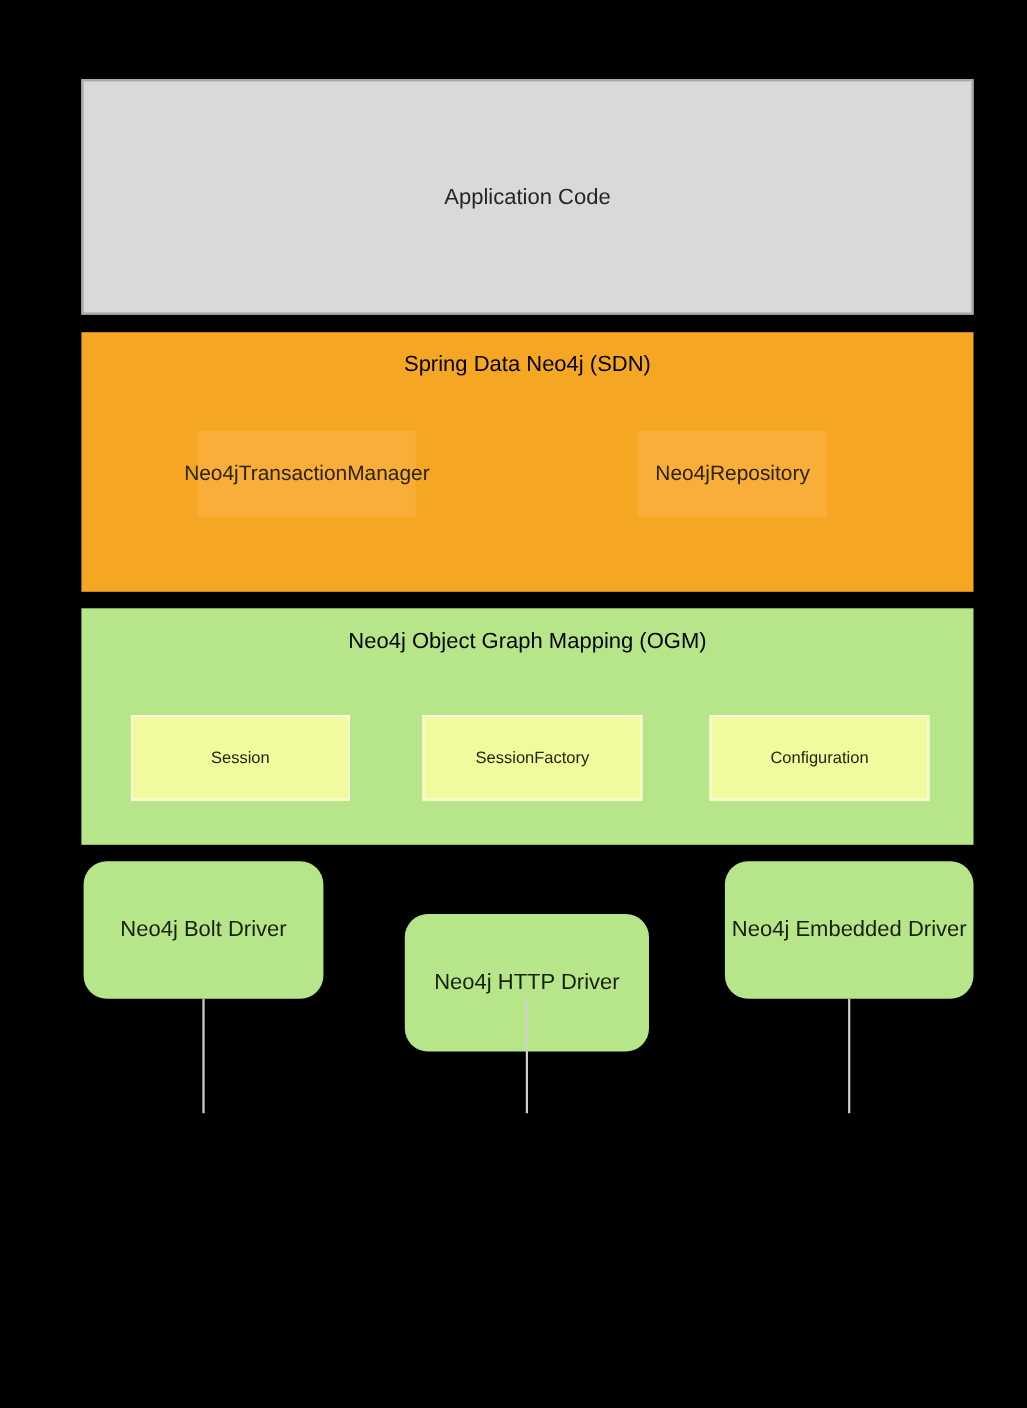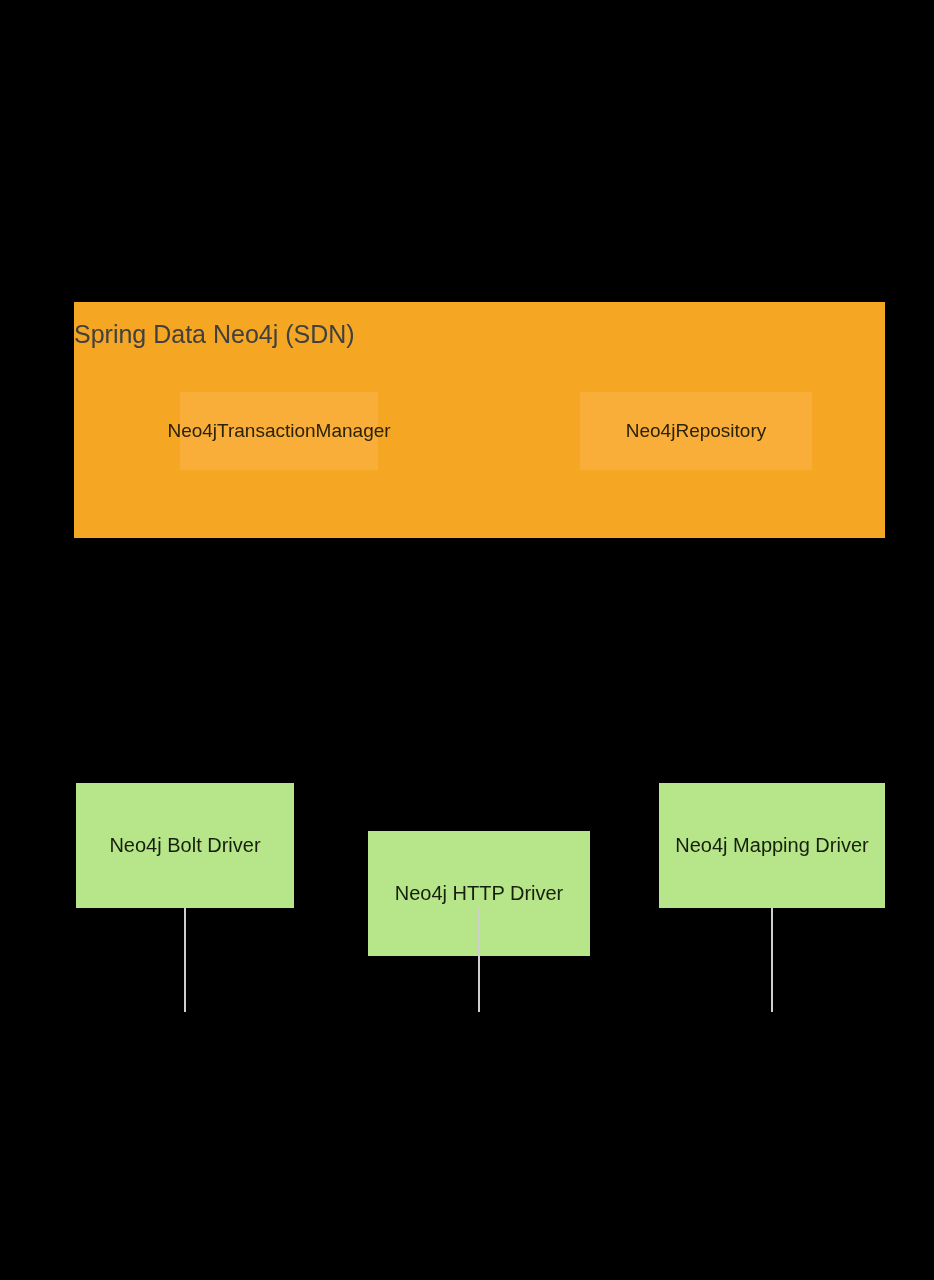--- a/index.html
+++ b/index.html
@@ -31,23 +31,23 @@
   .gray-box {
     background: #d9d9d9;
     border: 2px solid #a9a9a9;
     font-size: 20px;
     color: #242424;
   }
   .layer-title {
     position: absolute;
     left: 0;
     right: 0;
-    text-align: left;
-    font-size: 25px;
-    color: #404040;
+    text-align: center;
+    font-size: 20px;
+    color: #000000;
   }
   .sdn-layer {
     position: absolute;
     box-sizing: border-box;
     background: #f5a623;
   }
   .sdn-component {
     background: #f8ae39;
     font-size: 19px;
     color: #2b2208;
@@ -60,52 +60,68 @@
   .ogm-component {
     background: #f1fb9d;
     border: 2px solid #fbffd9;
     font-size: 15px;
     color: #20260e;
   }
   .driver-box {
     background: #b7e589;
     font-size: 20px;
     color: #16200a;
+    border-radius: 21px;
   }
   .connector {
     position: absolute;
     width: 2px;
     background: #cfcfcf;
   }
 </style>
 </head>
 <body>
 
 <div class="canvas">
 
+  <div class="box gray-box" style="left:74px; top:72px; width:811px; height:214px;">
+    <span>Application Code</span>
+  </div>
 
   <div class="sdn-layer" style="left:74px; top:302px; width:811px; height:236px;">
     <div class="layer-title" style="top:18px;">Spring Data Neo4j (SDN)</div>
     <div class="box sdn-component" style="left:106px; top:90px; width:198px; height:78px;">
       <span>Neo4jTransactionManager</span>
     </div>
-    <div class="box sdn-component" style="left:506px; top:90px; width:232px; height:78px;">
+    <div class="box sdn-component" style="left:506px; top:90px; width:172px; height:78px;">
       <span>Neo4jRepository</span>
     </div>
   </div>
 
+  <div class="ogm-layer" style="left:74px; top:553px; width:811px; height:215px;">
+    <div class="layer-title" style="top:19px;">Neo4j Object Graph Mapping (OGM)</div>
+    <div class="box ogm-component" style="left:45px; top:97px; width:199px; height:78px;">
+      <span>Session</span>
+    </div>
+    <div class="box ogm-component" style="left:310px; top:97px; width:200px; height:78px;">
+      <span>SessionFactory</span>
+    </div>
+    <div class="box ogm-component" style="left:571px; top:97px; width:200px; height:78px;">
+      <span>Configuration</span>
+    </div>
+  </div>
 
   <div class="box driver-box" style="left:76px; top:783px; width:218px; height:125px;">
     <span>Neo4j Bolt Driver</span>
   </div>
   <div class="box driver-box" style="left:368px; top:783px; width:222px; height:125px;margin-top:48px;">
     <span>Neo4j HTTP Driver</span>
   </div>
   <div class="box driver-box" style="left:659px; top:783px; width:226px; height:125px;">
-    <span>Neo4j Mapping Driver</span>
+    <span>Neo4j Embedded Driver</span>
   </div>
 
   <div class="connector" style="left:184px; top:908px; height:104px;"></div>
   <div class="connector" style="left:478px; top:908px; height:104px;"></div>
   <div class="connector" style="left:771px; top:908px; height:104px;"></div>
 
 
 </div>
 
 </body></html>

